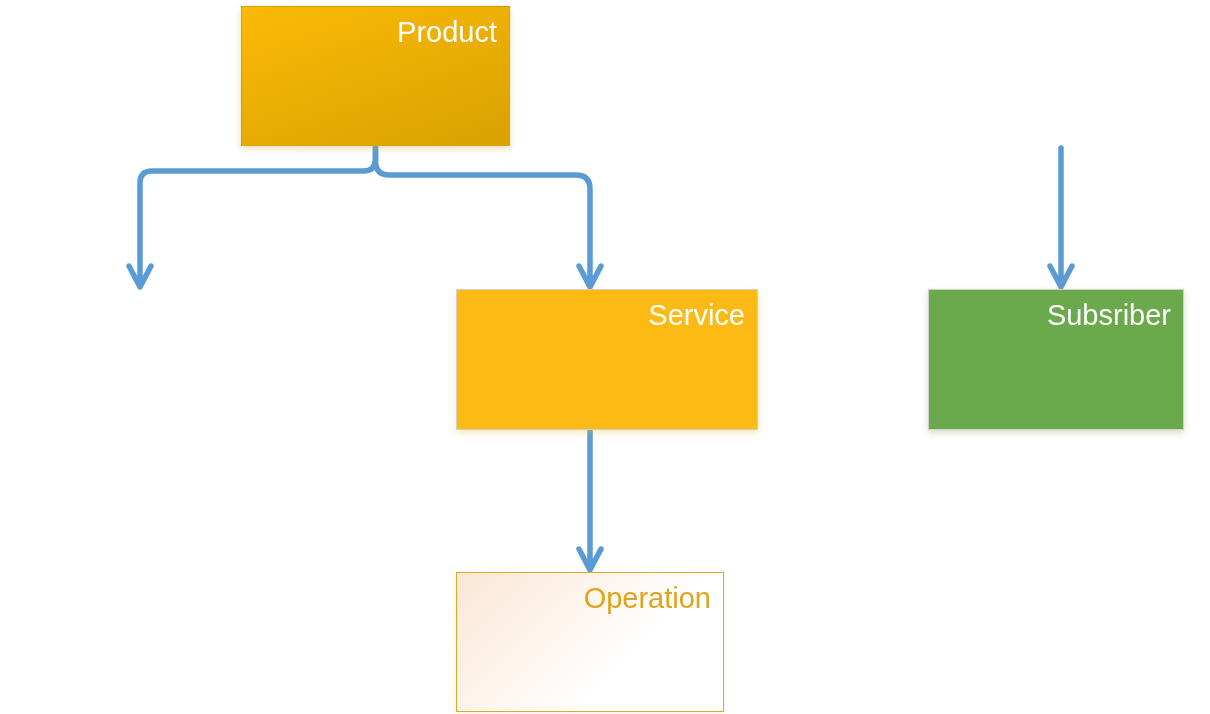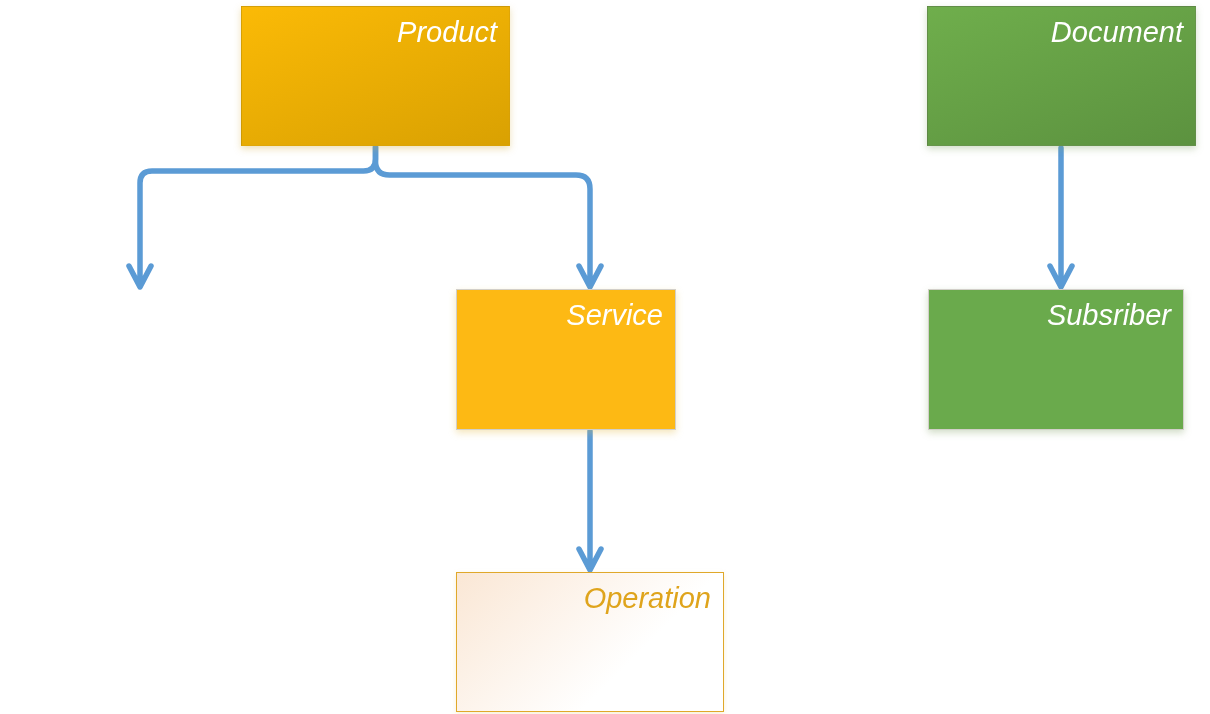--- a/index.html
+++ b/index.html
@@ -23,41 +23,40 @@
     box-sizing: border-box;
   }
   .node-label {
     display: block;
     text-align: right;
     padding: 7px 12px 0 0;
     font-size: 29px;
     line-height: 1.25;
     color: var(--label_text, #fff);
     white-space: nowrap;
-    font-style: italic;
   }
   .n-product {
     left: 241px; top: 6px; width: 269px; height: 140px;
     background: linear-gradient(160deg, var(--gold_grad_start, #FBBA06), var(--gold_grad_end, #D9A102));
     border: 1px solid rgba(190, 145, 10, 0.45);
     box-shadow: 0 3px 7px rgba(205, 170, 60, 0.35);
   }
   .n-document {
     left: 927px; top: 6px; width: 269px; height: 140px;
     background: linear-gradient(160deg, var(--green_grad_start, #6FAE4C), var(--green_grad_end, #5C923F));
     border: 1px solid rgba(95, 125, 75, 0.5);
     box-shadow: 0 3px 7px rgba(130, 160, 100, 0.35);
   }
   .n-productlink, .n-service {
     background: var(--gold_flat, #FDB914);
     border: 1px solid var(--flat_border, #D2CFC9);
     box-shadow: 0 3px 7px rgba(225, 185, 70, 0.35);
   }
   .n-productlink { left: 6px;   top: 289px; width: 268px; height: 141px; }
-  .n-service     { left: 456px; top: 289px; width: 220px; height: 141px; }
+  .n-service     { left: 456px; top: 289px; width: 302px; height: 141px; }
   .n-subsriber {
     left: 928px; top: 289px; width: 256px; height: 141px;
     background: var(--green_flat, #6AAA4C);
     border: 1px solid var(--flat_border, #D2CFC9);
     box-shadow: 0 3px 7px rgba(130, 160, 100, 0.35);
   }
   .n-operation {
     left: 456px; top: 572px; width: 268px; height: 140px;
     background: linear-gradient(135deg, var(--operation_grad_start, #FAE7D5), #ffffff 65%);
     border: 1px solid var(--operation_border, #E0A82A);
@@ -80,23 +79,20 @@
     <path class="connector" d="M375.5,147 L375.5,159 Q375.5,171 363.5,171 L152,171 Q140,171 140,183 L140,284 M129,266 L140,287 L151,266" stroke="#5B9BD5"></path>
     <path class="connector" d="M375.5,147 L375.5,161 Q375.5,175 389.5,175 L576,175 Q590,175 590,189 L590,284 M579,266 L590,287 L601,266" stroke="#5B9BD5"></path>
     <path class="connector" d="M1061,148 L1061,284 M1050,266 L1061,287 L1072,266" stroke="#5B9BD5"></path>
     <path class="connector" d="M590,431 L590,567 M579,549 L590,570 L601,549" stroke="#5B9BD5"></path>
   </svg>
 
   <div class="node n-product">
     <span class="node-label">Product</span>
   </div>
 
-  <div class="node n-document">
-    <span class="node-label">Document</span>
-  </div>
 
 
   <div class="node n-service">
     <span class="node-label">Service</span>
   </div>
 
   <div class="node n-subsriber">
     <span class="node-label">Subsriber</span>
   </div>
 

